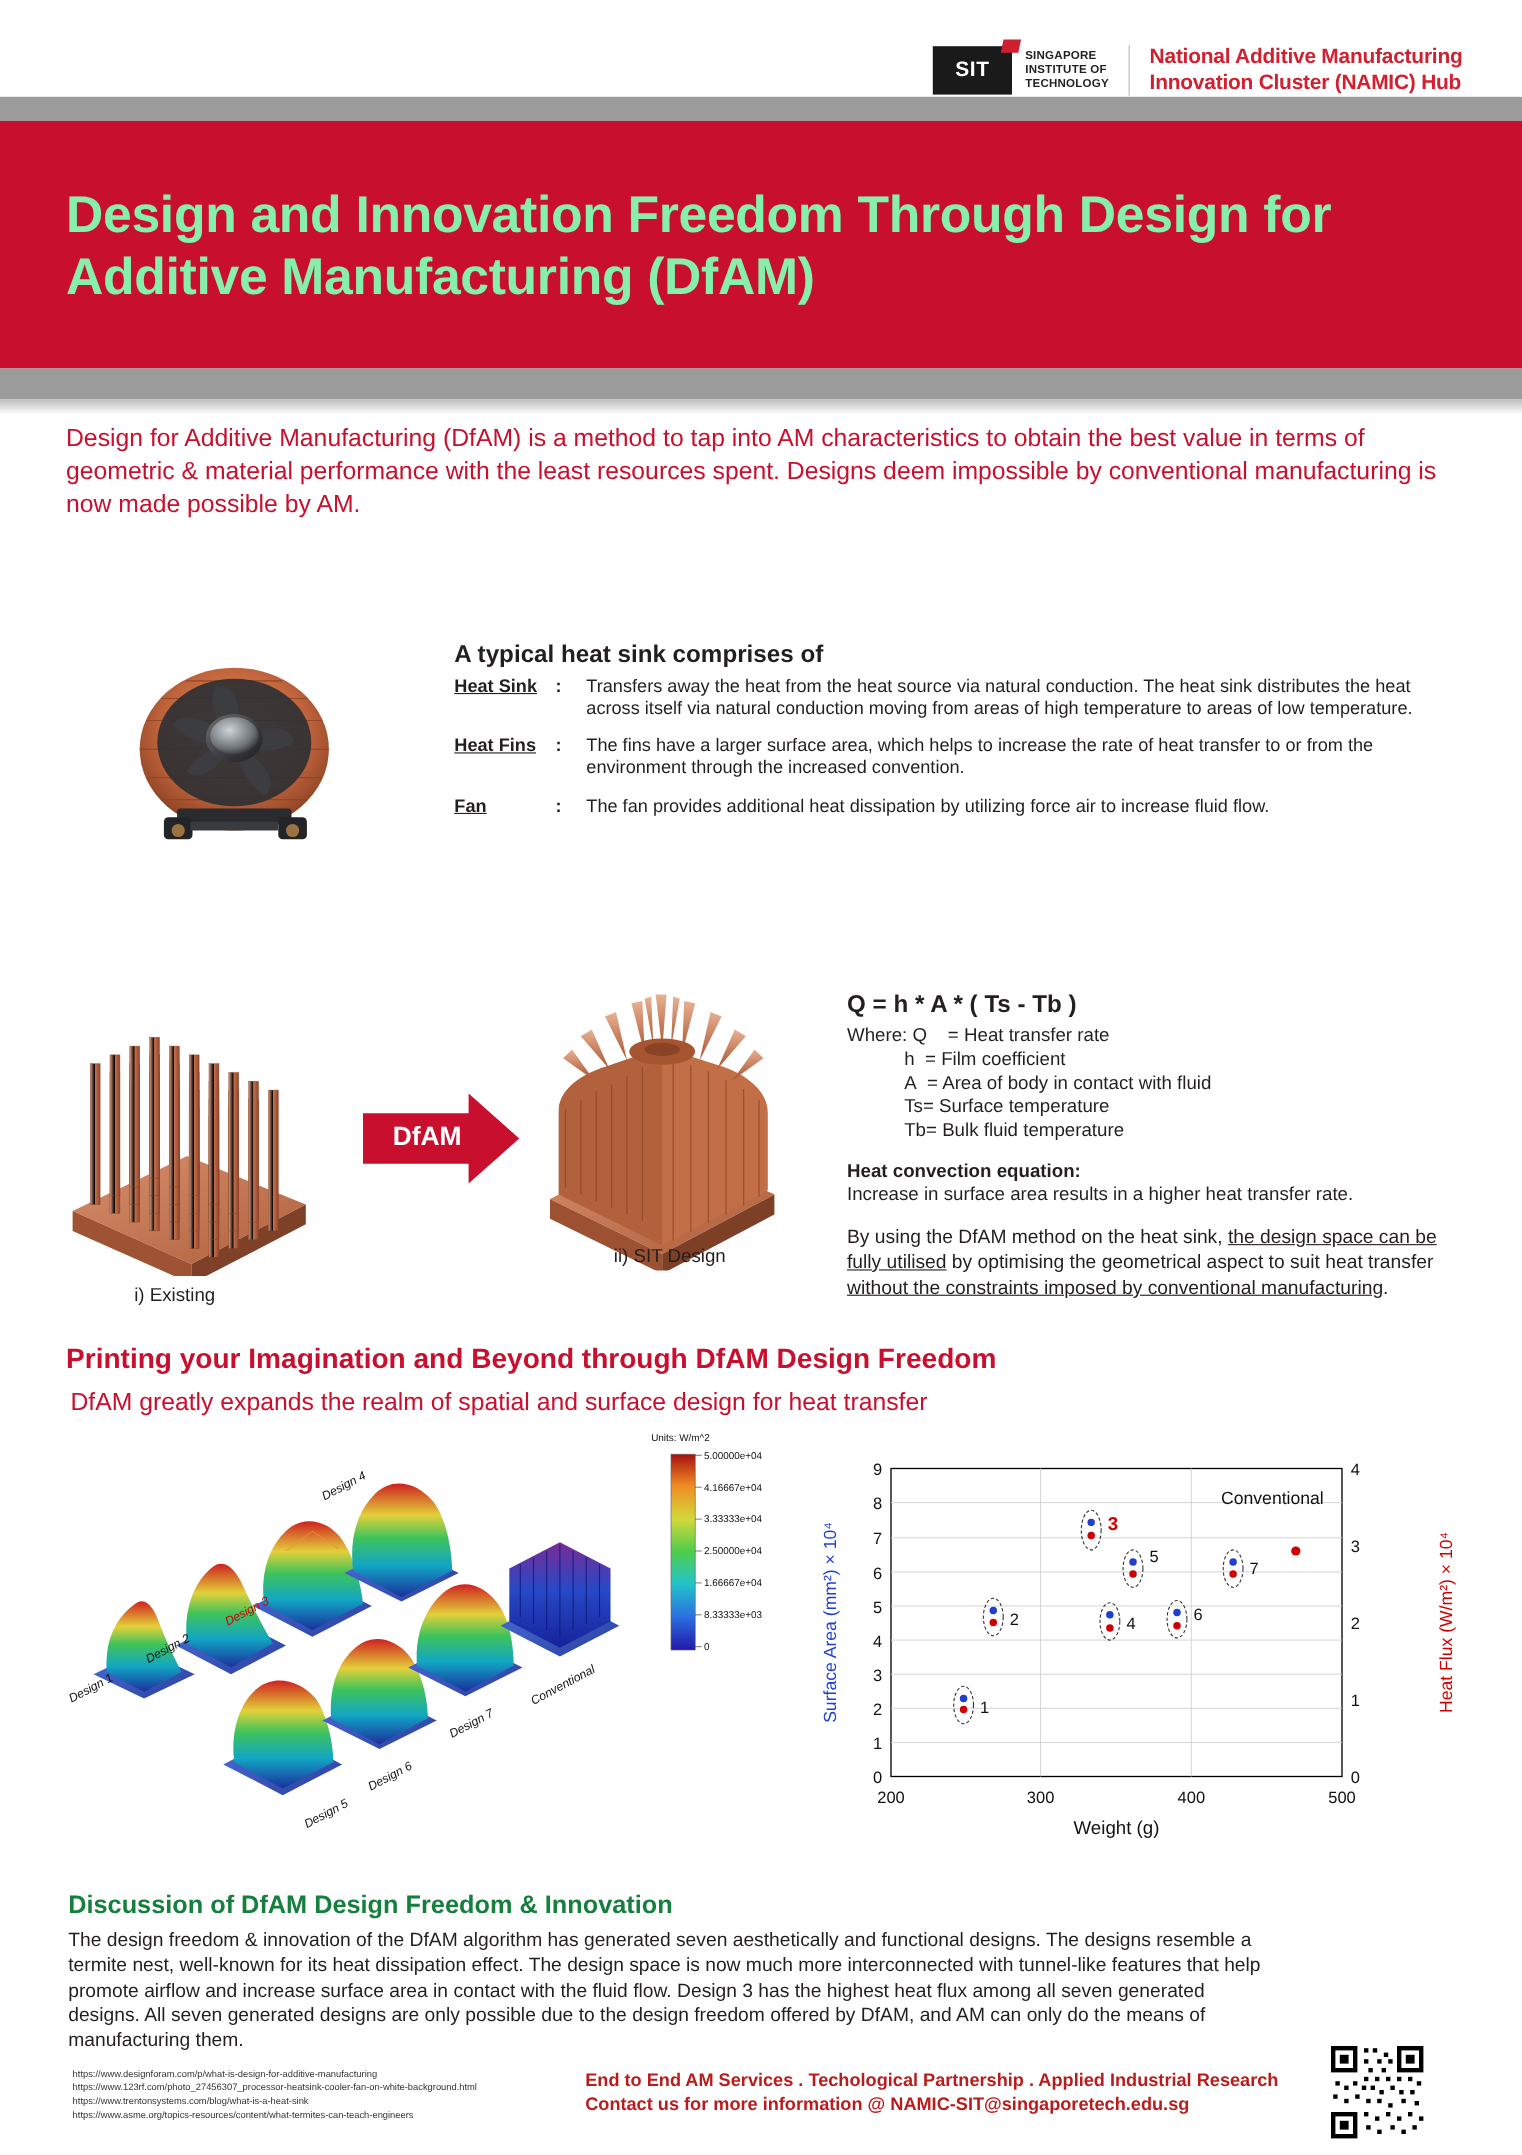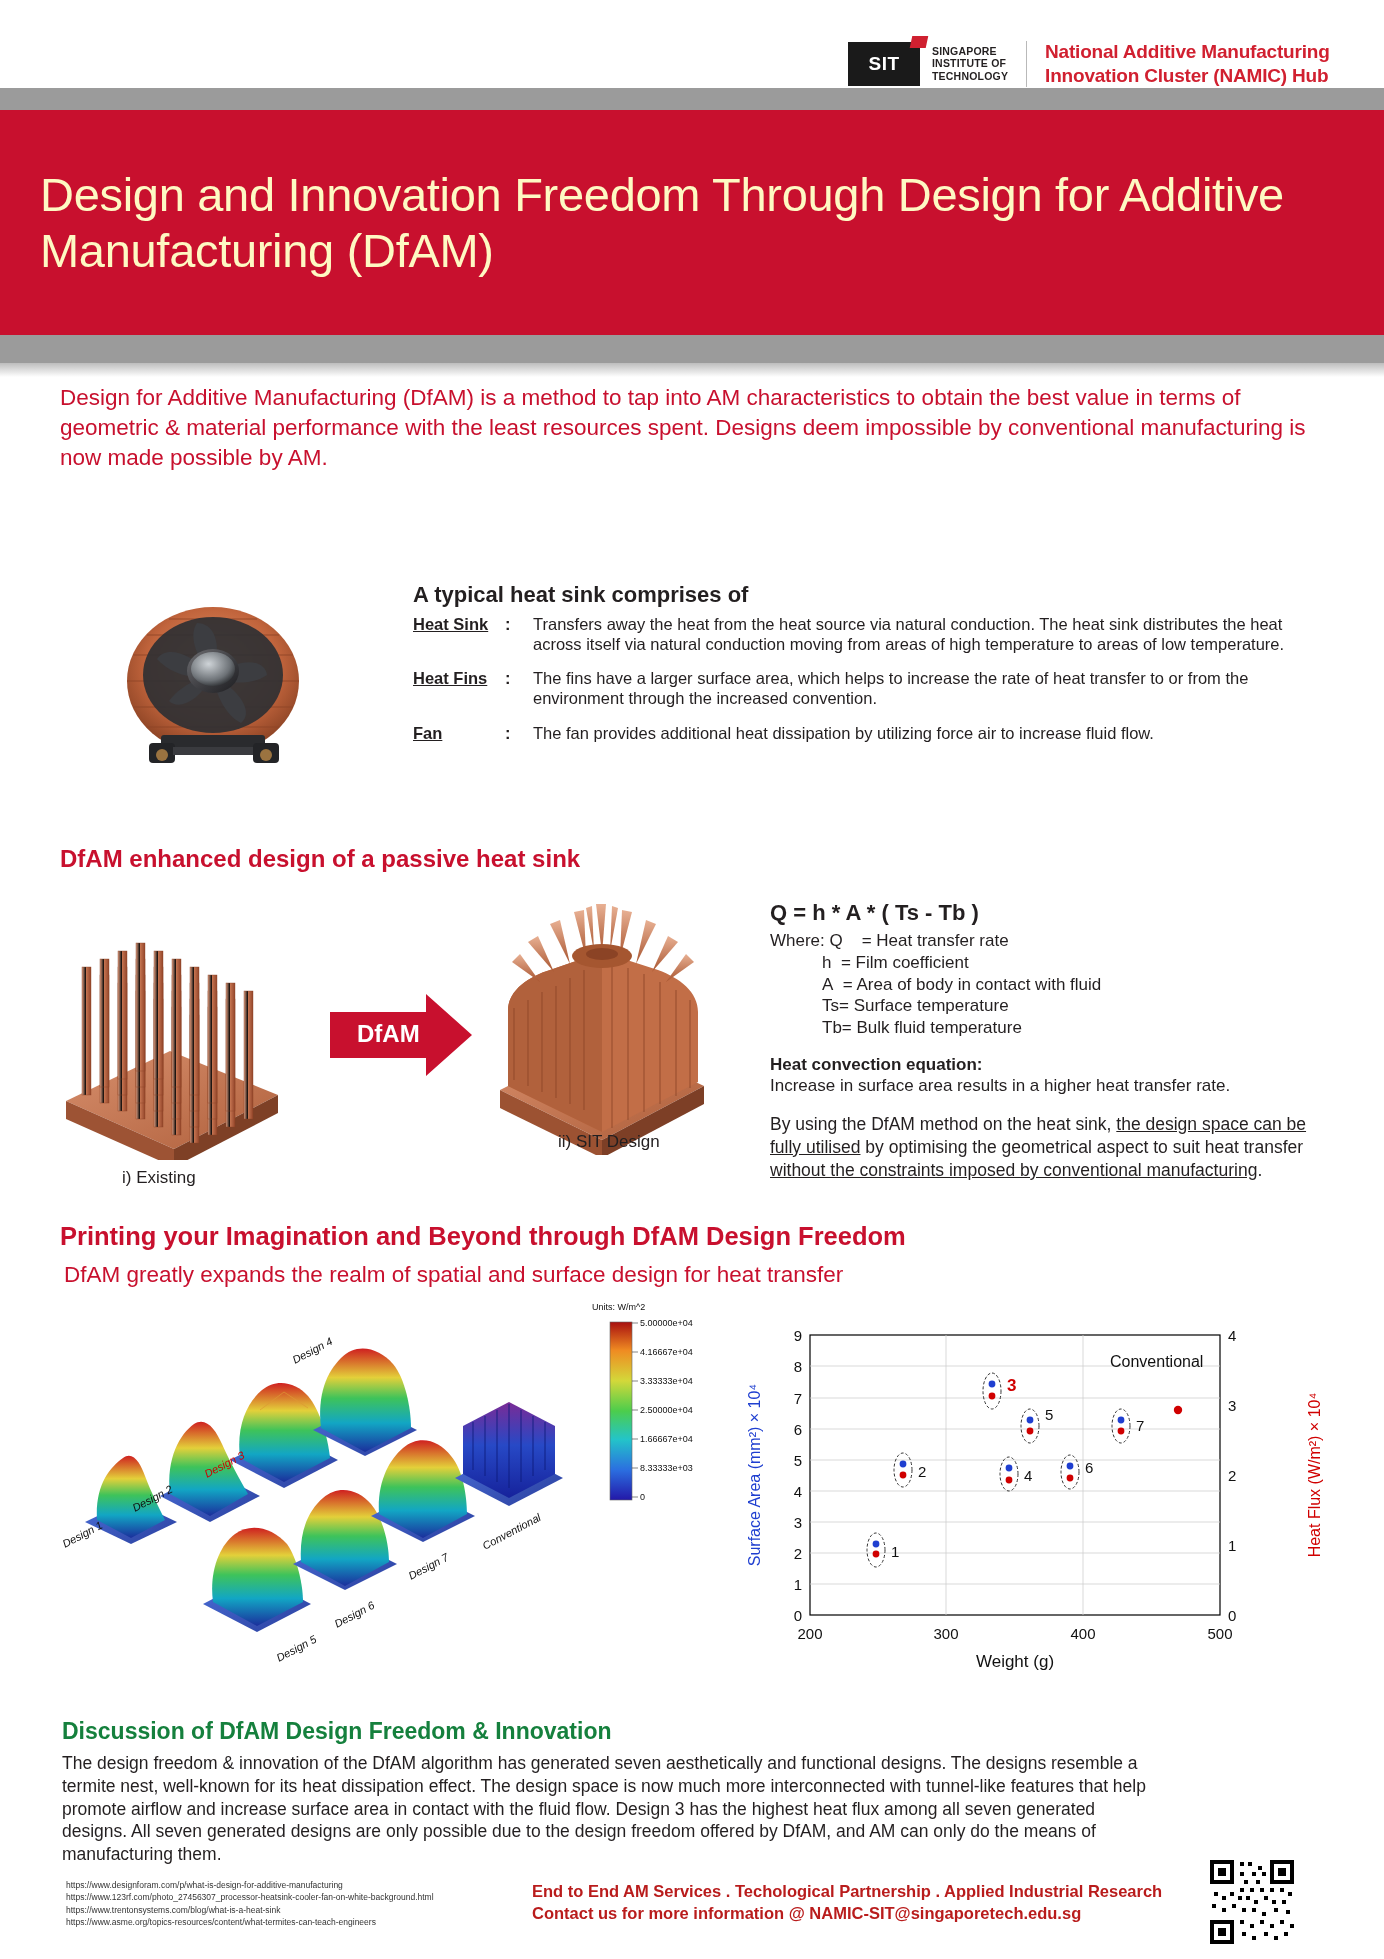--- a/index.html
+++ b/index.html
@@ -47,22 +47,22 @@
 
   .gray-band {
     position:absolute; left:0; top:88px; width:1384px; height:22px; background:#9b9b9b;
   }
   .title-band {
     position:absolute; left:0; top:110px; width:1384px; height:225px;
     background:#c8102e;
     display:flex; align-items:center;
   }
   .title-band h1 {
-    margin:0; padding:0 40px; color:#fef9c3; font-size:47px; line-height:1.18;
-    font-weight:normal; letter-spacing:-0.3px;
+    margin:0; padding:0 60px; color:#86efac; font-size:47px; line-height:1.18;
+    font-weight:bold; letter-spacing:-0.3px;
   }
   .gray-band2 {
     position:absolute; left:0; top:335px; width:1384px; height:28px; background:#9b9b9b;
   }
   .gray-band2:after {
     content:""; position:absolute; left:0; top:28px; width:1384px; height:14px;
     background:linear-gradient(to bottom, #bdbdbd, #ffffff);
   }
 
   
@@ -231,21 +231,20 @@
       <div class="comp-colon">:</div>
       <div class="comp-desc">The fins have a larger surface area, which helps to increase the rate of heat transfer to or from the environment through the increased convention.</div>
     </div>
     <div class="comp-row">
       <div class="comp-term">Fan</div>
       <div class="comp-colon">:</div>
       <div class="comp-desc">The fan provides additional heat dissipation by utilizing force air to increase fluid flow.</div>
     </div>
   </div>
 
-  <div class="sect-title enh-title">DfAM enhanced design of a passive heat sink</div>
 
   <div class="exist-img">
     <svg width="240" height="255" viewBox="0 0 240 255">
       <defs>
         <linearGradient id="pinG" x1="0" y1="0" x2="1" y2="0">
           <stop offset="0%" stop-color="#e1a184"></stop>
           <stop offset="45%" stop-color="#c4apple"></stop>
           <stop offset="50%" stop-color="#c2714e"></stop>
           <stop offset="100%" stop-color="#93452a"></stop>
         </linearGradient>

